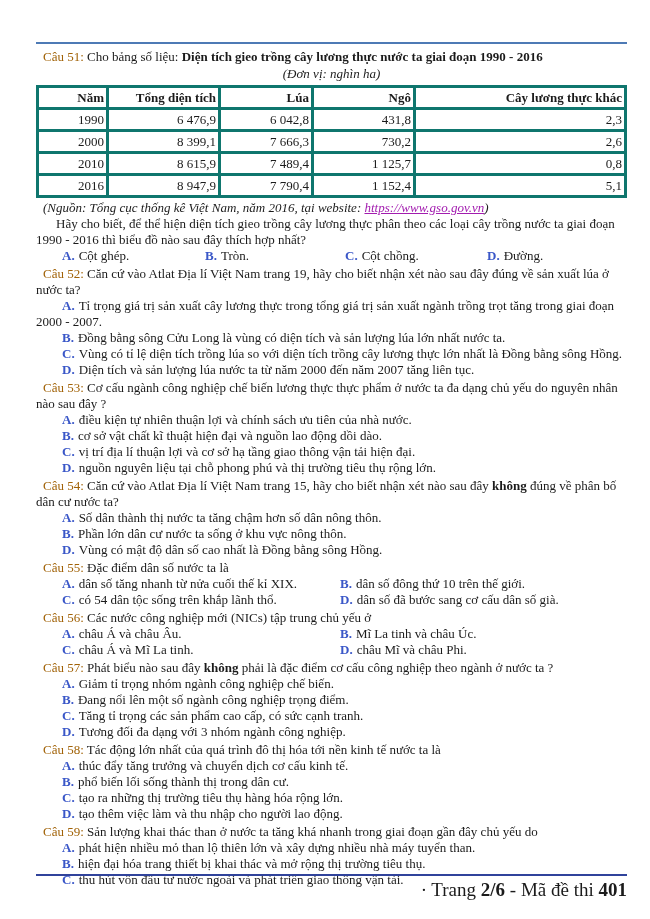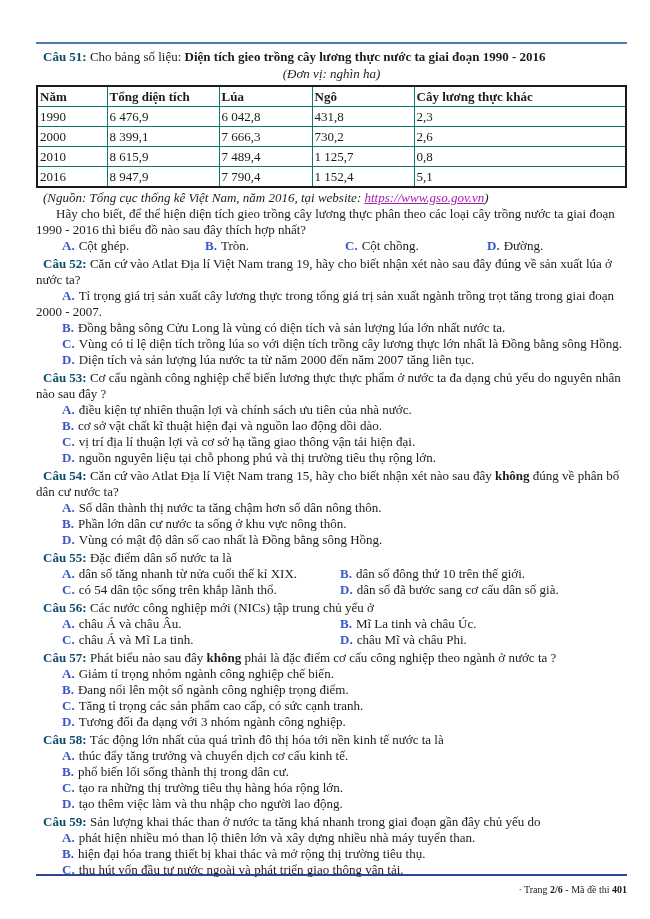--- a/index.html
+++ b/index.html
@@ -5,37 +5,37 @@
   html,body{margin:0;padding:0;background:#ffffff;}
   .page{
     width:650px;height:919px;box-sizing:border-box;position:relative;
     padding:30px 23px 0 36px;background:#ffffff;overflow:hidden;
     font-family:"Liberation Serif","DejaVu Serif",serif;
     font-size:13px;line-height:16px;color:#1b1b1b;
   }
   .toprule{height:2px;background:#4d7ab5;margin:12px 0 5px 0;}
   .q{margin-top:2px;}
   .qline{margin:0;text-indent:7px;}
-  .qlabel{color:#0c4a6e;font-weight:bold;}
+  .qlabel{color:#a16207;font-weight:normal;}
   .prompt{margin:0;text-indent:20px;}
   .opt{margin:0;text-indent:26px;}
   .ltr{color:#3a57c8;font-weight:bold;padding-right:4px;}
   .unit{margin:1px 0 0 0;text-align:center;font-style:italic;}
   .source{margin:1px 0 0 0;text-indent:7px;font-style:italic;}
   .srclink{color:#a21caf;text-decoration:underline;cursor:pointer;}
   .datatable{width:100%;border-collapse:collapse;margin:3px 0 2px 0;border:2px solid #1a1a1a;}
-  .datatable th,.datatable td{border:1px solid #0f766e;text-align:left;padding:1px 2px;height:17px;font-size:13px;}
+  .datatable th,.datatable td{border:3px solid #0f766e;text-align:right;padding:1px 2px;height:17px;font-size:13px;}
   .datatable th{font-weight:bold;}
   col.c0{width:70px;} col.c1{width:112px;} col.c2{width:93px;} col.c3{width:102px;}
   .optrow4{display:flex;padding-left:26px;margin:0;}
   .optrow4 .cell0{width:143px;} .optrow4 .cell1{width:140px;} .optrow4 .cell2{width:142px;}
   .optgrid{display:grid;grid-template-columns:278px 1fr;padding-left:26px;margin:0;}
   .footer{position:absolute;left:36px;right:23px;top:874px;}
   .footrule{height:2px;background:#30439b;margin-bottom:6px;}
-  .foottext{text-align:right;font-size:10px;}
+  .foottext{text-align:right;font-size:19px;}
 </style>
 </head>
 <body>
 
 <div class="page">
   <div class="toprule"></div>
 
   <div class="q">
     <p class="qline"><span class="qlabel">Câu 51:</span> <span>Cho bảng số liệu: </span><b>Diện tích gieo trồng cây lương thực nước ta giai đoạn 1990 - 2016</b></p>
     <p class="unit">(Đơn vị: nghìn ha)</p>

